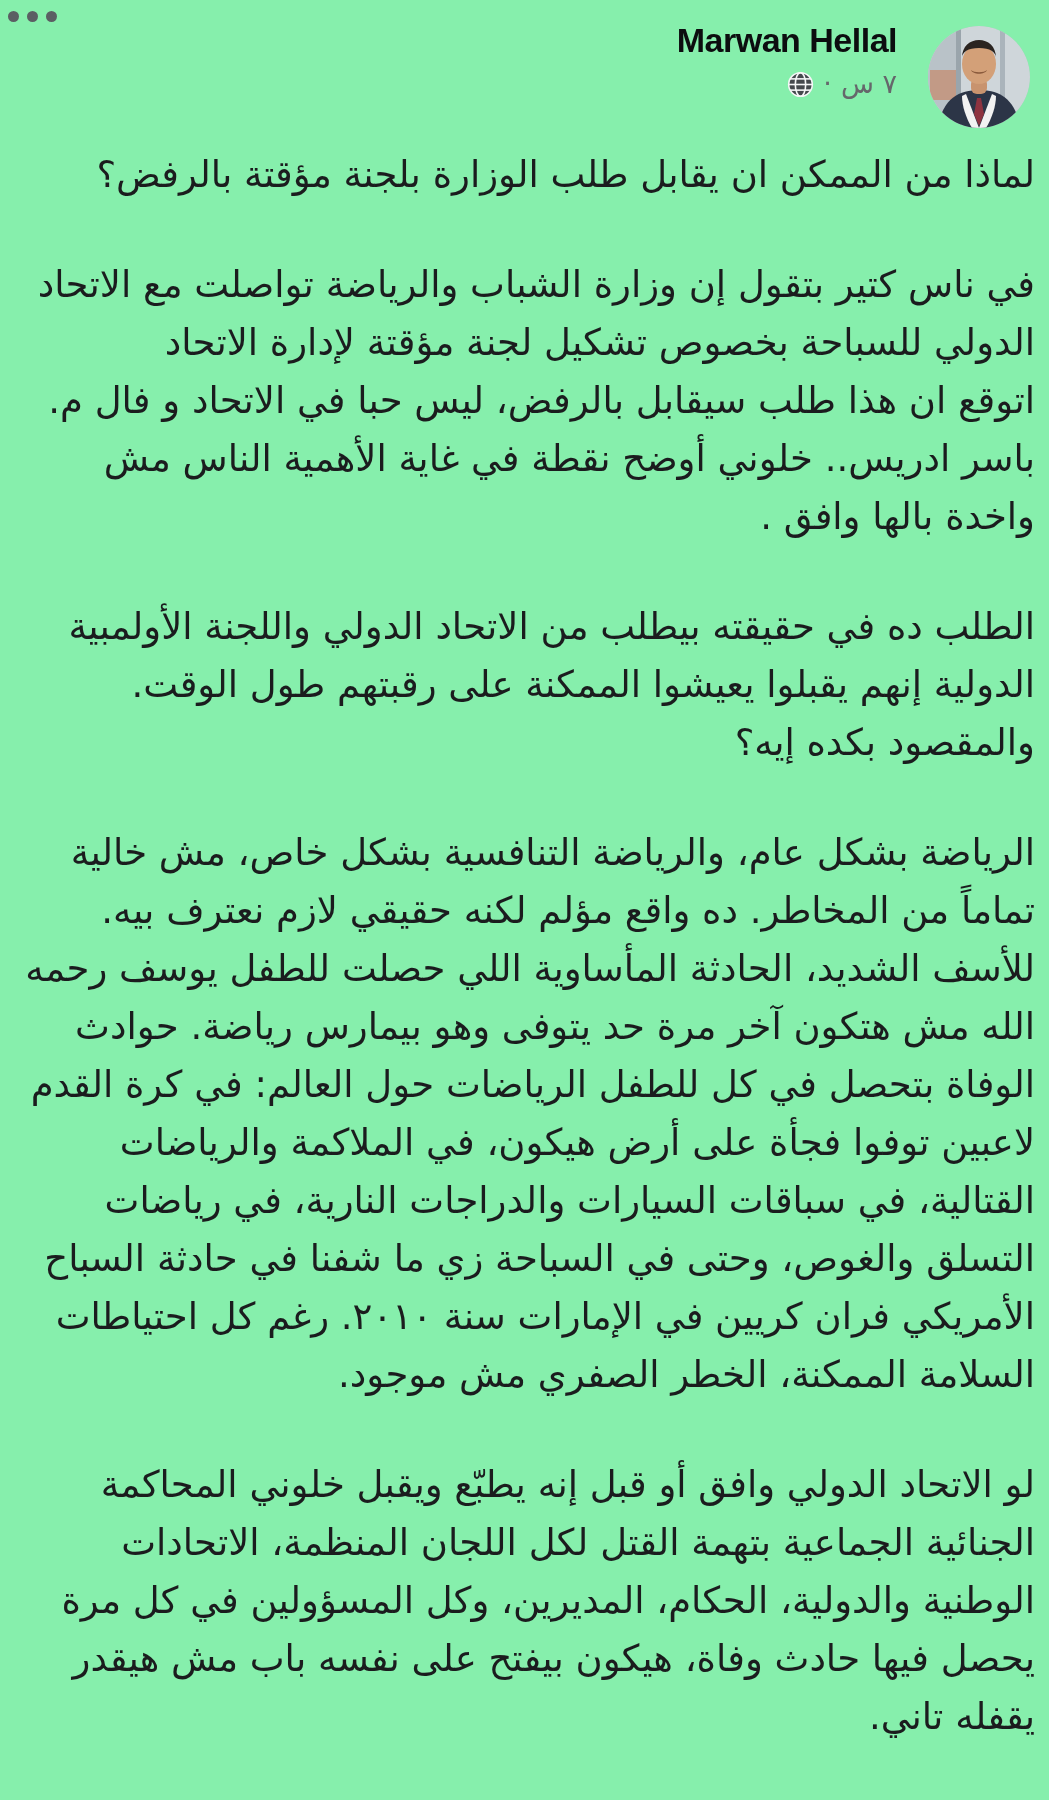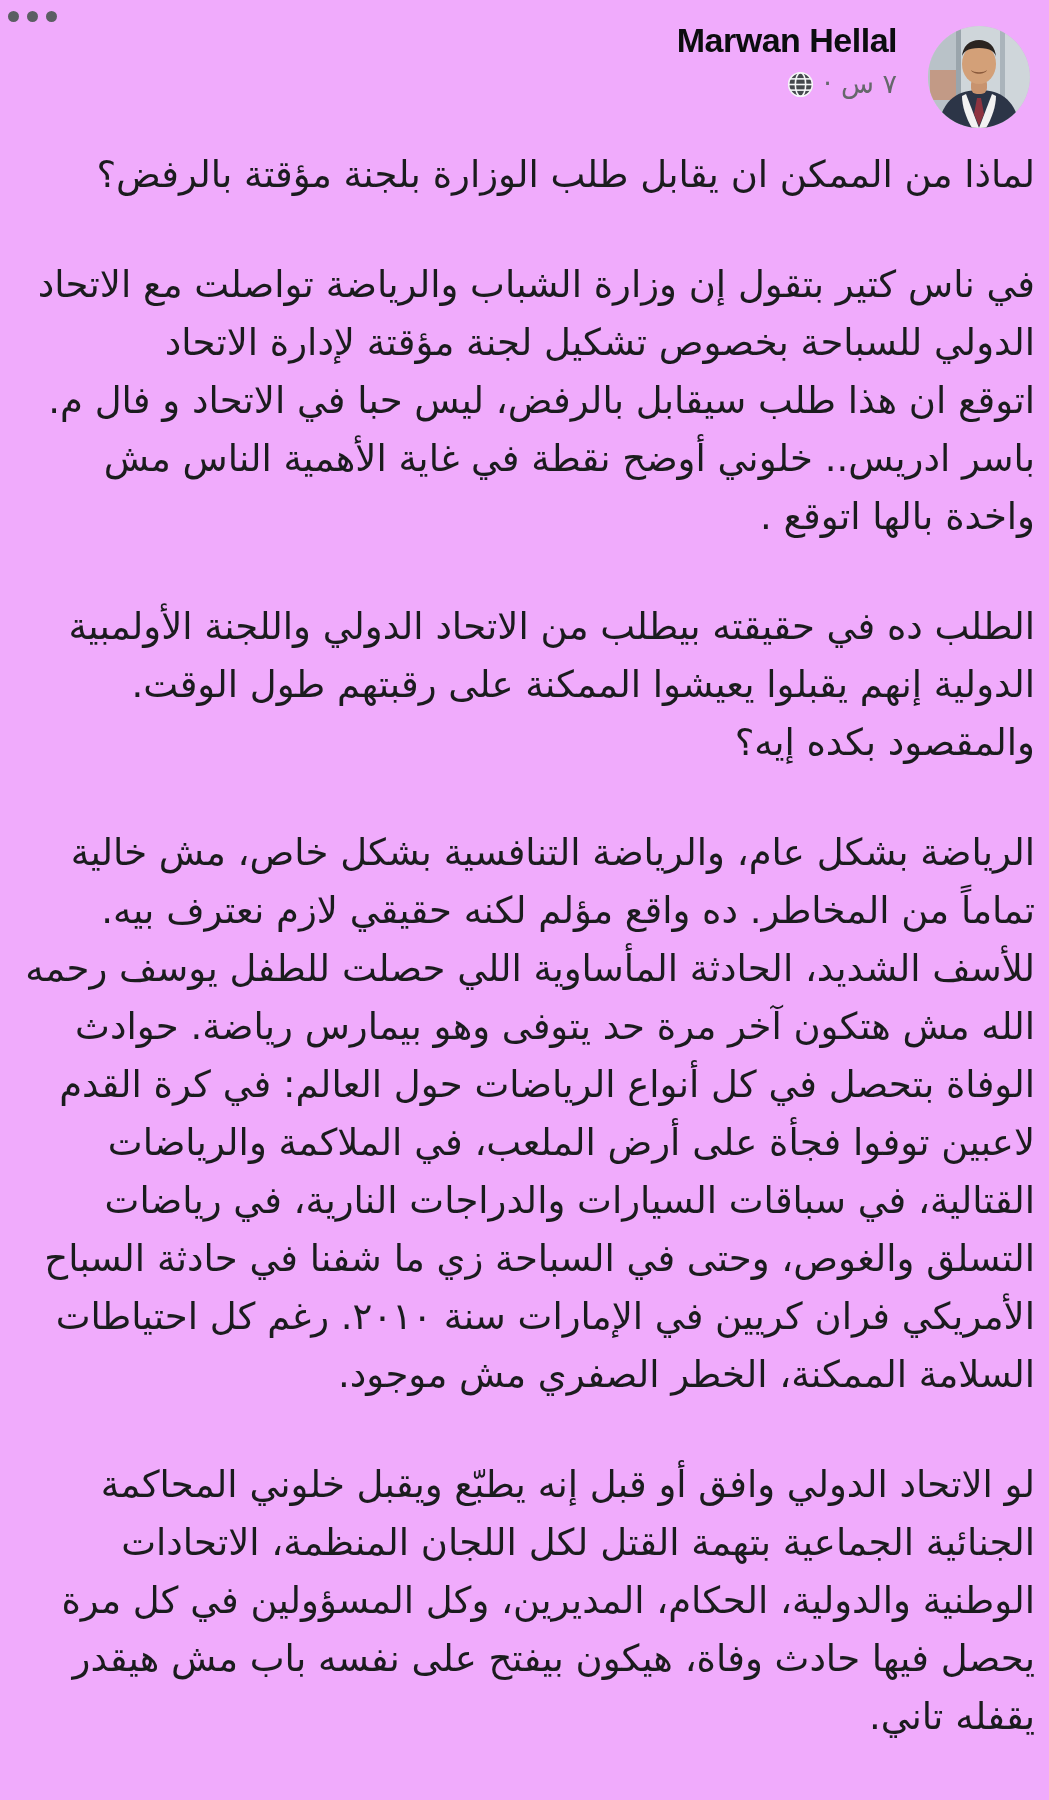--- a/index.html
+++ b/index.html
@@ -1,21 +1,21 @@
 <!DOCTYPE html>
 <html lang="ar" dir="rtl"><head>
 <meta charset="utf-8">
 <style>
   * { margin: 0; padding: 0; box-sizing: border-box; }
   html, body { background: #ffffff; }
   .page {
     position: relative;
     width: 1049px;
     height: 1800px;
-    background: #f0abfc;
+    background: #86efac;
     overflow: hidden;
     font-family: "DejaVu Sans", sans-serif;
   }
 
   
   .post-header {
     position: relative;
     width: 100%;
     height: 134px;
   }
@@ -145,34 +145,34 @@
 
   <div class="post-body">
       <div class="paragraph">
         <div class="line">لماذا من الممكن ان يقابل طلب الوزارة بلجنة مؤقتة بالرفض؟</div>
       </div>
       <div class="paragraph">
         <div class="line">في ناس كتير بتقول إن وزارة الشباب والرياضة تواصلت مع الاتحاد</div>
         <div class="line">الدولي للسباحة بخصوص تشكيل لجنة مؤقتة لإدارة الاتحاد</div>
         <div class="line">اتوقع ان هذا طلب سيقابل بالرفض، ليس حبا في الاتحاد و فال م.</div>
         <div class="line">باسر ادريس.. خلوني أوضح نقطة في غاية الأهمية الناس مش</div>
-        <div class="line">واخدة بالها اتوقع .</div>
+        <div class="line">واخدة بالها وافق .</div>
       </div>
       <div class="paragraph">
         <div class="line">الطلب ده في حقيقته بيطلب من الاتحاد الدولي واللجنة الأولمبية</div>
         <div class="line">الدولية إنهم يقبلوا يعيشوا الممكنة على رقبتهم طول الوقت.</div>
         <div class="line">والمقصود بكده إيه؟</div>
       </div>
       <div class="paragraph">
         <div class="line">الرياضة بشكل عام، والرياضة التنافسية بشكل خاص، مش خالية</div>
         <div class="line">تماماً من المخاطر. ده واقع مؤلم لكنه حقيقي لازم نعترف بيه.</div>
         <div class="line">للأسف الشديد، الحادثة المأساوية اللي حصلت للطفل يوسف رحمه</div>
         <div class="line">الله مش هتكون آخر مرة حد يتوفى وهو بيمارس رياضة. حوادث</div>
-        <div class="line">الوفاة بتحصل في كل أنواع الرياضات حول العالم: في كرة القدم</div>
-        <div class="line">لاعبين توفوا فجأة على أرض الملعب، في الملاكمة والرياضات</div>
+        <div class="line">الوفاة بتحصل في كل للطفل الرياضات حول العالم: في كرة القدم</div>
+        <div class="line">لاعبين توفوا فجأة على أرض هيكون، في الملاكمة والرياضات</div>
         <div class="line">القتالية، في سباقات السيارات والدراجات النارية، في رياضات</div>
         <div class="line">التسلق والغوص، وحتى في السباحة زي ما شفنا في حادثة السباح</div>
         <div class="line">الأمريكي فران كريين في الإمارات سنة ٢٠١٠. رغم كل احتياطات</div>
         <div class="line">السلامة الممكنة، الخطر الصفري مش موجود.</div>
       </div>
       <div class="paragraph">
         <div class="line">لو الاتحاد الدولي وافق أو قبل إنه يطبّع ويقبل خلوني المحاكمة</div>
         <div class="line">الجنائية الجماعية بتهمة القتل لكل اللجان المنظمة، الاتحادات</div>
         <div class="line">الوطنية والدولية، الحكام، المديرين، وكل المسؤولين في كل مرة</div>
         <div class="line">يحصل فيها حادث وفاة، هيكون بيفتح على نفسه باب مش هيقدر</div>

